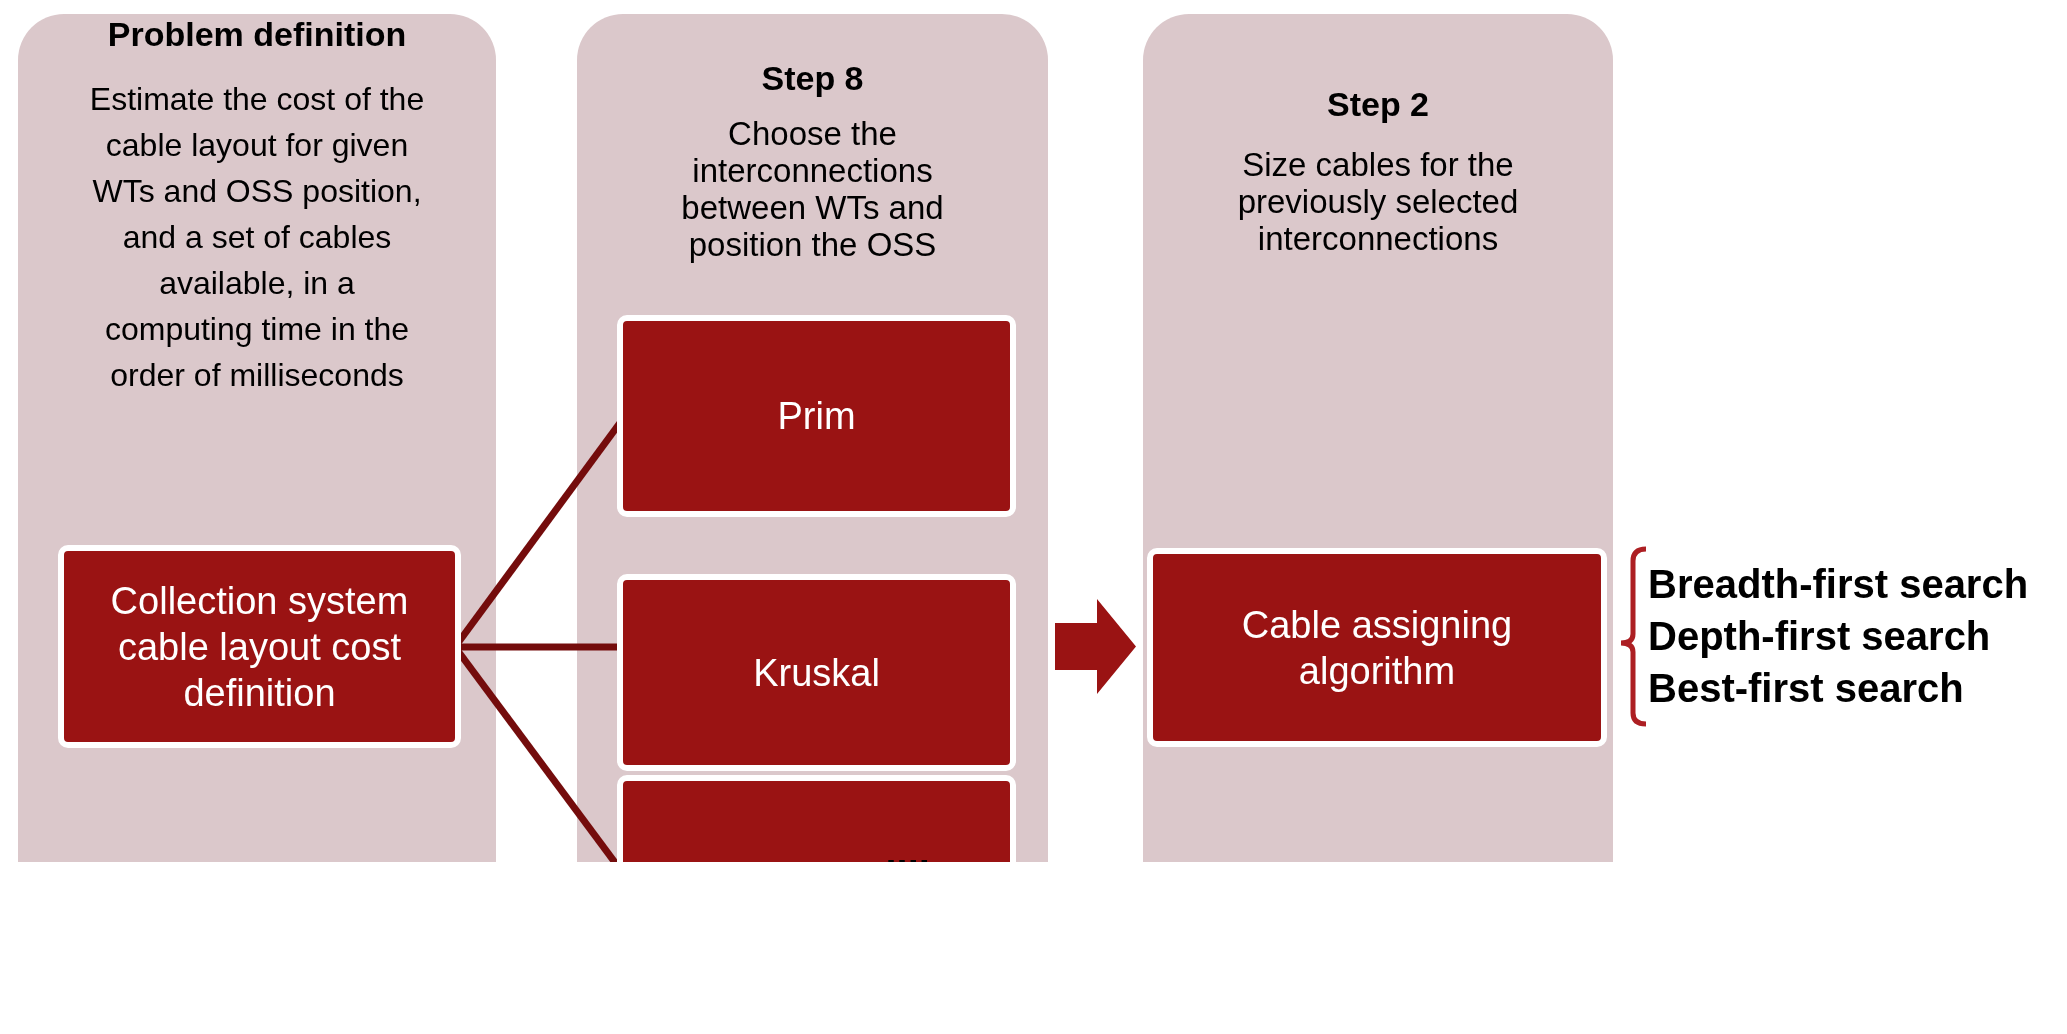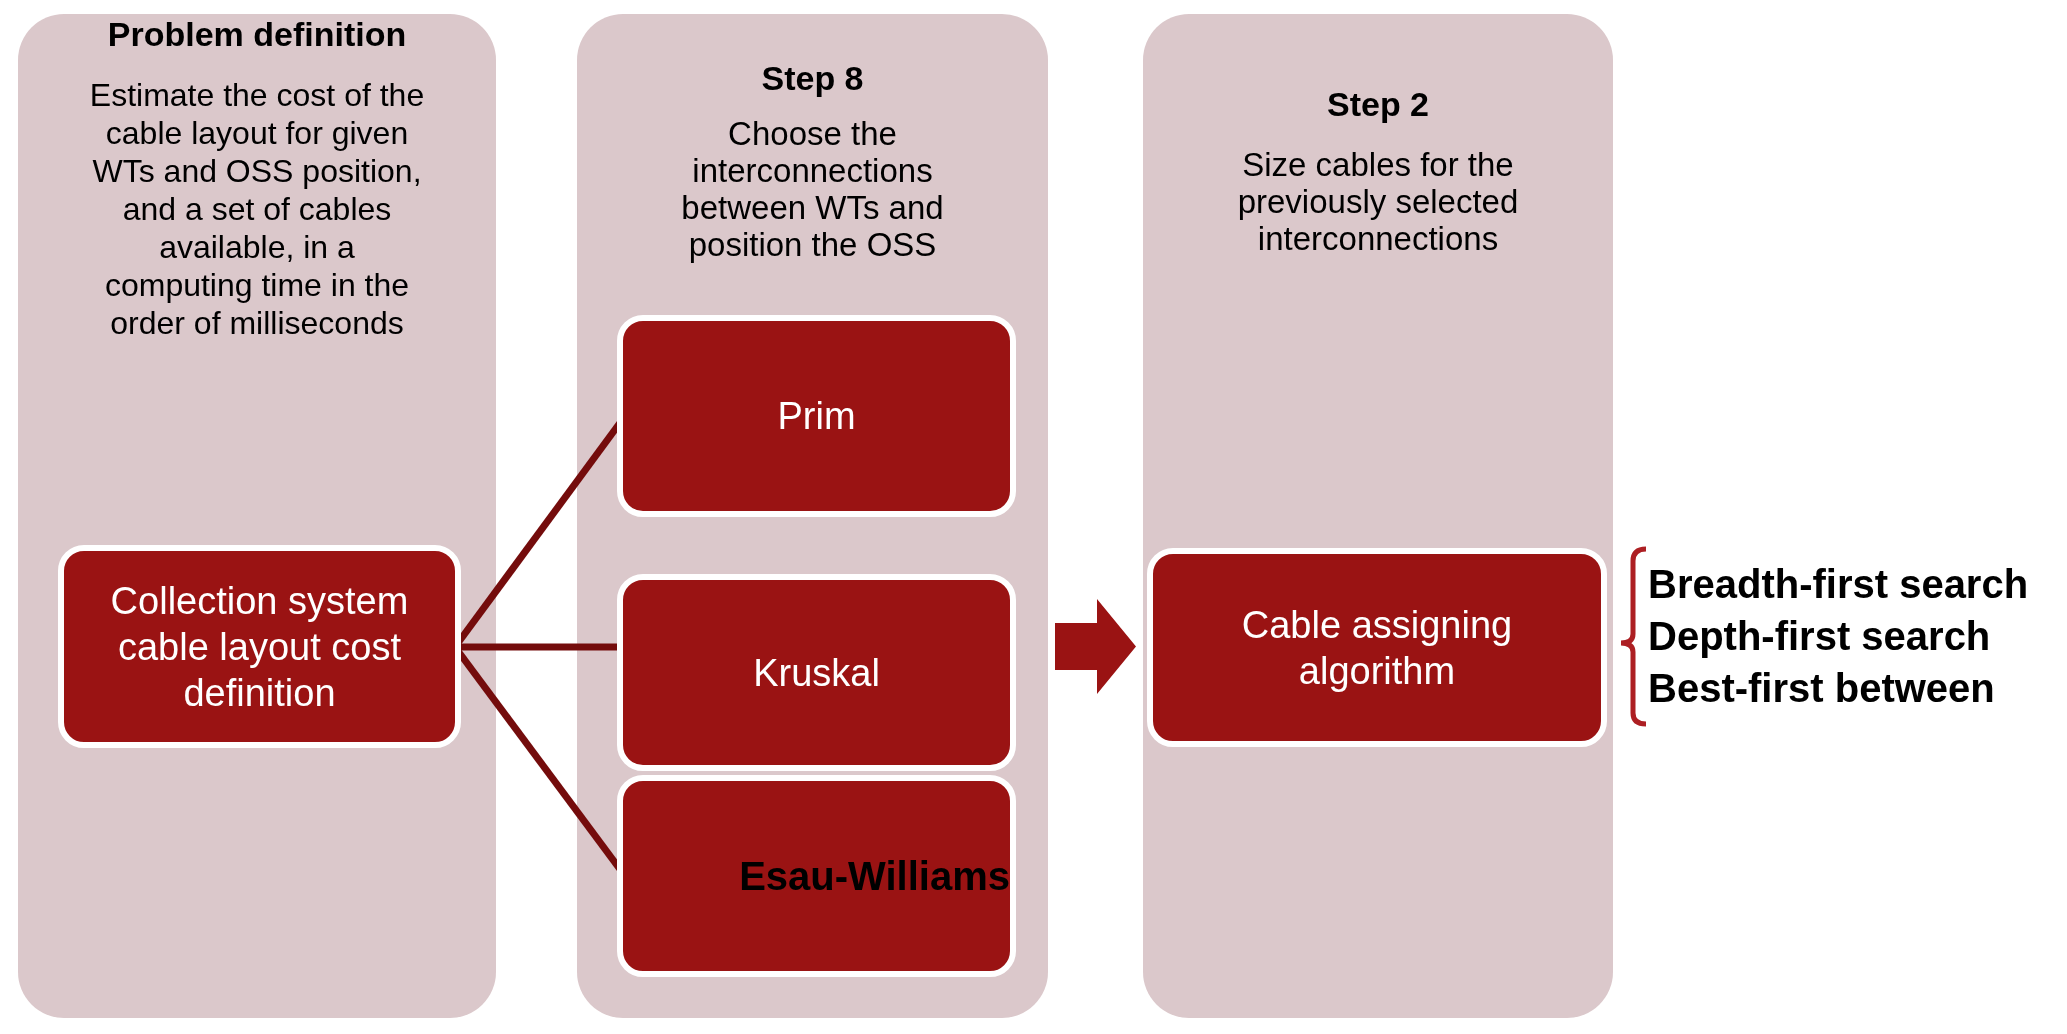--- a/index.html
+++ b/index.html
@@ -1,18 +1,18 @@
 <!DOCTYPE html>
 <html style="--page_bg: #ffffff; --panel: #dbc8cb; --node: #9a1313; --node_border: #ffffff; --node_text: #ffffff; --connector: #740c0c; --arrow: #9a1313; --brace: #ad1f23; --text: #000000;"><head>
 <meta charset="utf-8">
 <style>
   html,body{margin:0;padding:0;background:#ffffff;}
   .stage{
     position:relative;
-    width:2067px;height:1034px;
+    width:2067px;height:862px;
     background:var(--page_bg,#ffffff);
     font-family:"Liberation Sans","DejaVu Sans",sans-serif;
     overflow:hidden;
     color:var(--text,#000);
   }
   .panel{
     position:absolute;top:14px;height:1004px;
     background:var(--panel,#dbc8cb);
     border-radius:46px;
     z-index:0;
@@ -31,29 +31,29 @@
   .t1{left:18px;width:478px;top:14px;}
   .t2{left:577px;width:471px;top:58px;}
   .t3{left:1143px;width:470px;top:84px;}
 
   .col-body{
     position:absolute;z-index:3;
     text-align:center;font-size:33px;line-height:37px;
     color:var(--text,#000);
     white-space:pre-line;
   }
-  .b1{left:28px;width:458px;top:76px;font-size:32px;line-height:38px;}
+  .b1{left:28px;width:458px;top:76px;font-size:32px;line-height:46px;}
   .b2{left:577px;width:471px;top:115px;}
   .b3{left:1143px;width:470px;top:146px;}
 
   .node{
     position:absolute;z-index:2;
     background:var(--node,#9a1313);
     border:6px solid var(--node_border,#fff);
-    border-radius:26px;
+    border-radius:10px;
     box-sizing:border-box;
     display:flex;align-items:center;justify-content:center;
     text-align:center;
     color:var(--node_text,#fff);
     font-size:38px;line-height:46px;
     white-space:pre-line;
   }
   .collection{left:58px;top:545px;width:403px;height:203px;}
   .prim{left:617px;top:315px;width:399px;height:202px;}
   .kruskal{left:617px;top:574px;width:399px;height:197px;}
@@ -125,16 +125,16 @@
   </div>
 
   <div class="node cable">
     <span>Cable assigning
 algorithm</span>
   </div>
 
   <div class="search-list">
     <div>Breadth-first search</div>
     <div>Depth-first search</div>
-    <div>Best-first between</div>
+    <div>Best-first search</div>
   </div>
 
 </div>
 
 </body></html>

